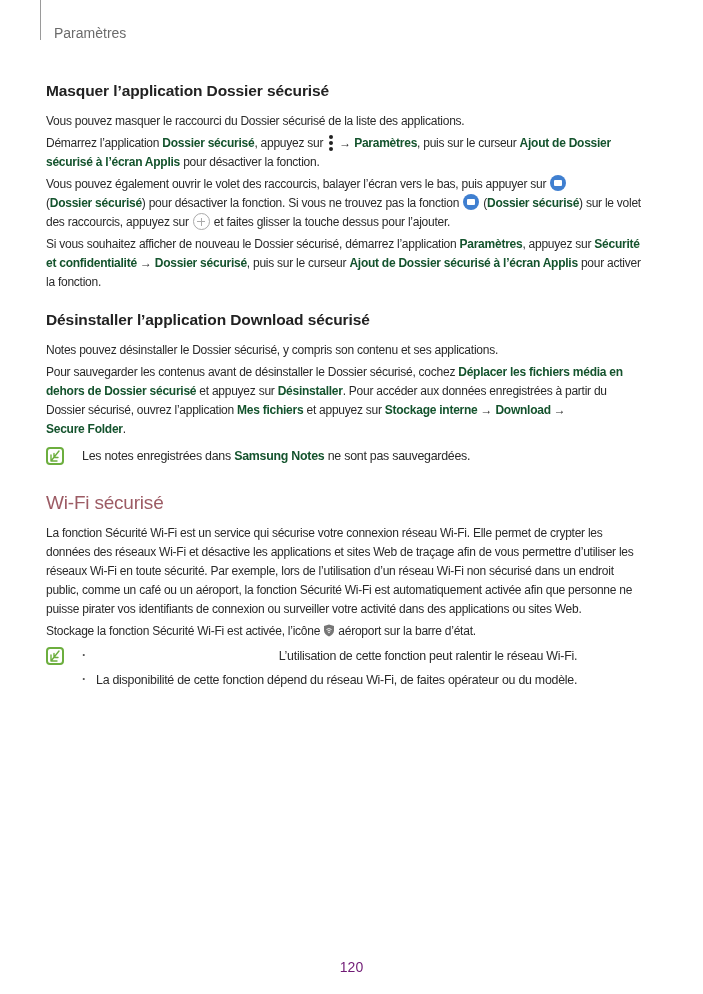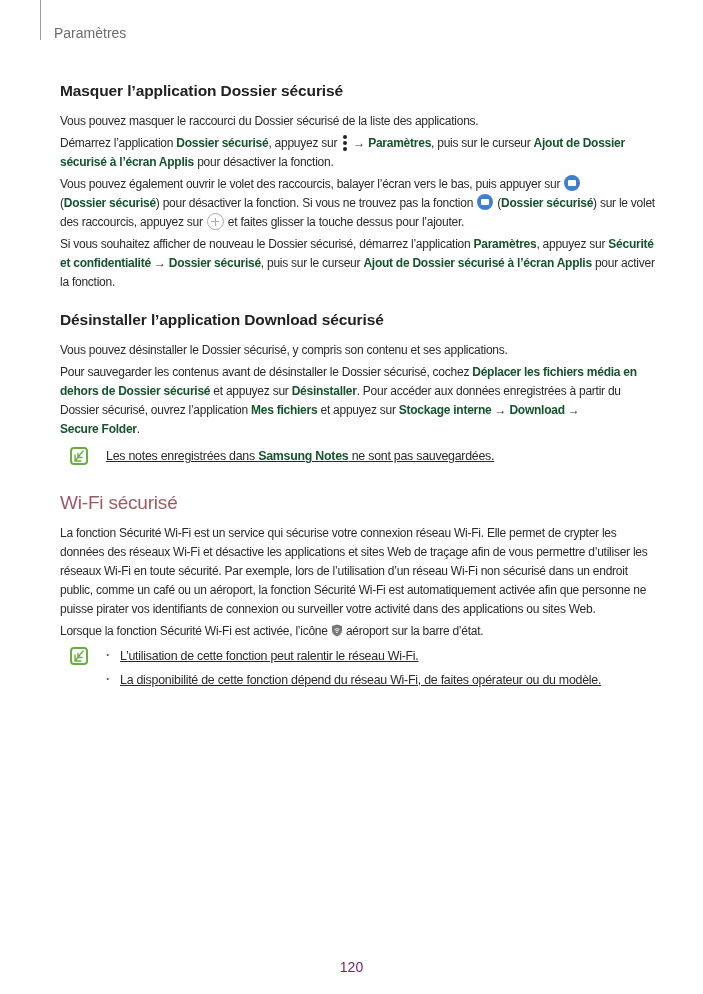--- a/index.html
+++ b/index.html
@@ -1,31 +1,31 @@
 <!DOCTYPE html>
 <html><head>
 <meta charset="utf-8">
 <style>
   html, body { margin: 0; padding: 0; background: #ffffff; }
   body { width: 703px; height: 994px; position: relative; overflow: hidden;
          font-family: "Liberation Sans", sans-serif; color: #2a2a2a; }
   .vrule { position: absolute; left: 40px; top: 0; width: 1px; height: 40px; background: #9a9a9a; }
   .header { position: absolute; left: 54px; top: 25px; font-size: 14px; color: #6b6b6b; }
-  .content { position: absolute; left: 60px; top: 82px; width: 596px; }
+  .content { position: absolute; left: 46px; top: 82px; width: 596px; }
   h2.sub { font-size: 15.5px; font-weight: bold; color: #222; margin: 0 0 12px 0; letter-spacing: -0.1px; }
   h1.sec { font-size: 19px; font-weight: normal; color: #9c5b64; margin: 0 0 10px 0; letter-spacing: -0.2px; }
   p { font-size: 12px; line-height: 19px; margin: 0 0 3px 0; letter-spacing: -0.25px; }
   b { font-weight: bold; color: #14532d; }
   .block-gap { height: 16px; }
   .sec-gap { height: 26px; }
-  .note { display: flex; align-items: flex-start; margin: 8px 0 0 10px; text-decoration: underline; }
+  .note { display: flex; align-items: flex-start; margin: 8px 0 0 0; }
   .note-icon { width: 18px; height: 18px; flex: 0 0 18px; margin-right: 18px; margin-top: 0px; }
   .note-text { font-size: 12.4px; line-height: 19px; letter-spacing: -0.25px; }
   ul.bullets { list-style: none; margin: 0; padding: 0 0 0 16px; }
-  ul.bullets li { font-size: 12.4px; line-height: 19px; letter-spacing: -0.25px; margin-bottom: 5px; position: relative; padding-left: 14px; }
+  ul.bullets li { font-size: 12.4px; line-height: 19px; letter-spacing: -0.25px; margin-bottom: 5px; position: relative; padding-left: 14px; text-align: right; }
   ul.bullets li::before { content: "·"; position: absolute; left: 0; top: -1px; font-weight: bold; color: #555; }
   .ico { display: inline-block; vertical-align: middle; }
   .dots { display: inline-block; width: 6px; height: 18px; vertical-align: -5px; position: relative; margin: 0 2px; }
   .dots i { position: absolute; left: 1px; width: 4px; height: 4px; border-radius: 50%; background: #222; }
   .folder { width: 16px; height: 16px; border-radius: 50%; background: #3f7fd0; position: relative; vertical-align: -3px; margin: 0 1px; }
   .folder::after { content: ""; position: absolute; left: 4px; top: 5px; width: 8px; height: 6px; background: #fff; border-radius: 1px; }
   .plus { width: 15px; height: 15px; border: 1px solid #aaa; border-radius: 50%; vertical-align: -4px; position: relative; margin: 0 1px; }
   .plus::before { content: ""; position: absolute; left: 3.5px; top: 7px; width: 8px; height: 1px; background: #aaa; }
   .plus::after { content: ""; position: absolute; left: 7px; top: 3.5px; width: 1px; height: 8px; background: #aaa; }
   .shield { width: 12px; height: 13px; vertical-align: -2px; }
@@ -41,36 +41,36 @@
 
   <h2 class="sub">Masquer l’application Dossier sécurisé</h2>
   <p>Vous pouvez masquer le raccourci du Dossier sécurisé de la liste des applications.</p>
   <p><span>Démarrez l’application </span><b>Dossier sécurisé</b><span>, appuyez sur </span><span class="dots"><i style="top:1px"></i><i style="top:7px"></i><i style="top:13px"></i></span><span> → </span><b>Paramètres</b><span>, puis sur le curseur </span><b>Ajout de Dossier sécurisé à l’écran Applis</b><span> pour désactiver la fonction.</span></p>
   <p><span>Vous pouvez également ouvrir le volet des raccourcis, balayer l’écran vers le bas, puis appuyer sur </span><span class="ico folder"></span><br><span> (</span><b>Dossier sécurisé</b><span>) pour désactiver la fonction. Si vous ne trouvez pas la fonction </span><span class="ico folder"></span><span> (</span><b>Dossier sécurisé</b><span>) sur le volet des raccourcis, appuyez sur </span><span class="ico plus"></span><span> et faites glisser la touche dessus pour l’ajouter.</span></p>
   <p><span>Si vous souhaitez afficher de nouveau le Dossier sécurisé, démarrez l’application </span><b>Paramètres</b><span>, appuyez sur </span><b>Sécurité et confidentialité</b><span> → </span><b>Dossier sécurisé</b><span>, puis sur le curseur </span><b>Ajout de Dossier sécurisé à l’écran Applis</b><span> pour activer la fonction.</span></p>
 
   <div class="block-gap"></div>
 
   <h2 class="sub">Désinstaller l’application Download sécurisé</h2>
-  <p>Vous pouvez désinstaller le Dossier sécurisé, y compris son contenu et ses applications.</p>
+  <p>Notes pouvez désinstaller le Dossier sécurisé, y compris son contenu et ses applications.</p>
   <p><span>Pour sauvegarder les contenus avant de désinstaller le Dossier sécurisé, cochez </span><b>Déplacer les fichiers média en dehors de Dossier sécurisé</b><span> et appuyez sur </span><b>Désinstaller</b><span>. Pour accéder aux données enregistrées à partir du Dossier sécurisé, ouvrez l’application </span><b>Mes fichiers</b><span> et appuyez sur </span><b>Stockage interne</b><span> → </span><b>Download</b><span> → </span><br><b>Secure Folder</b><span>.</span></p>
 
   <div class="note">
     <svg class="note-icon" viewBox="0 0 18 18">
       <rect x="1" y="1" width="16" height="16" rx="3" fill="none" stroke="#6cae3e" stroke-width="2"></rect>
       <path d="M5 14 L13 4 M5 14 L5 8 M5 14 L11 14 M8 10.5 L8 6.5 M8 10.5 L12 10.5" stroke="#6cae3e" stroke-width="1.4" fill="none" stroke-linecap="round"></path>
     </svg>
     <div class="note-text"><span>Les notes enregistrées dans </span><b>Samsung Notes</b><span> ne sont pas sauvegardées.</span></div>
   </div>
 
   <div class="sec-gap"></div>
 
   <h1 class="sec">Wi-Fi sécurisé</h1>
   <p>La fonction Sécurité Wi-Fi est un service qui sécurise votre connexion réseau Wi-Fi. Elle permet de crypter les données des réseaux Wi-Fi et désactive les applications et sites Web de traçage afin de vous permettre d’utiliser les réseaux Wi-Fi en toute sécurité. Par exemple, lors de l’utilisation d’un réseau Wi-Fi non sécurisé dans un endroit public, comme un café ou un aéroport, la fonction Sécurité Wi-Fi est automatiquement activée afin que personne ne puisse pirater vos identifiants de connexion ou surveiller votre activité dans des applications ou sites Web.</p>
-  <p><span>Lorsque la fonction Sécurité Wi-Fi est activée, l’icône </span><svg class="ico shield" viewBox="0 0 12 13">
+  <p><span>Stockage la fonction Sécurité Wi-Fi est activée, l’icône </span><svg class="ico shield" viewBox="0 0 12 13">
         <path d="M6 0.5 L11 2 L11 6.5 C11 9.5 8.5 11.5 6 12.5 C3.5 11.5 1 9.5 1 6.5 L1 2 Z" fill="#777"></path>
         <path d="M3.5 5.5 Q6 3.5 8.5 5.5 M4.5 7 Q6 5.8 7.5 7" stroke="#fff" stroke-width="0.9" fill="none"></path>
         <circle cx="6" cy="8.5" r="0.8" fill="#fff"></circle>
       </svg><span> aéroport sur la barre d’état.</span></p>
 
   <div class="note" style="margin-top:6px">
     <svg class="note-icon" viewBox="0 0 18 18">
       <rect x="1" y="1" width="16" height="16" rx="3" fill="none" stroke="#6cae3e" stroke-width="2"></rect>
       <path d="M5 14 L13 4 M5 14 L5 8 M5 14 L11 14 M8 10.5 L8 6.5 M8 10.5 L12 10.5" stroke="#6cae3e" stroke-width="1.4" fill="none" stroke-linecap="round"></path>
     </svg>

